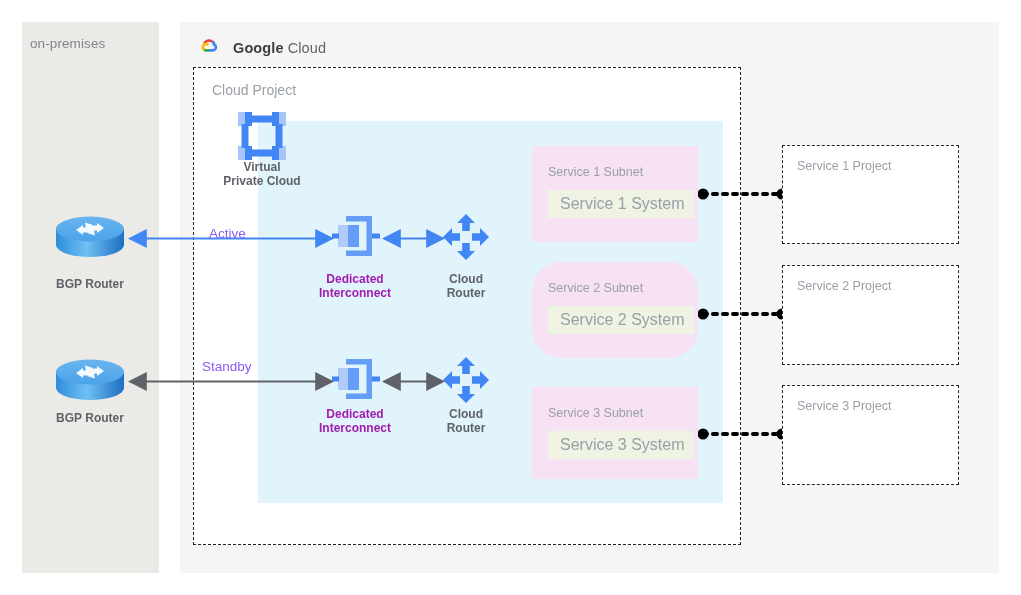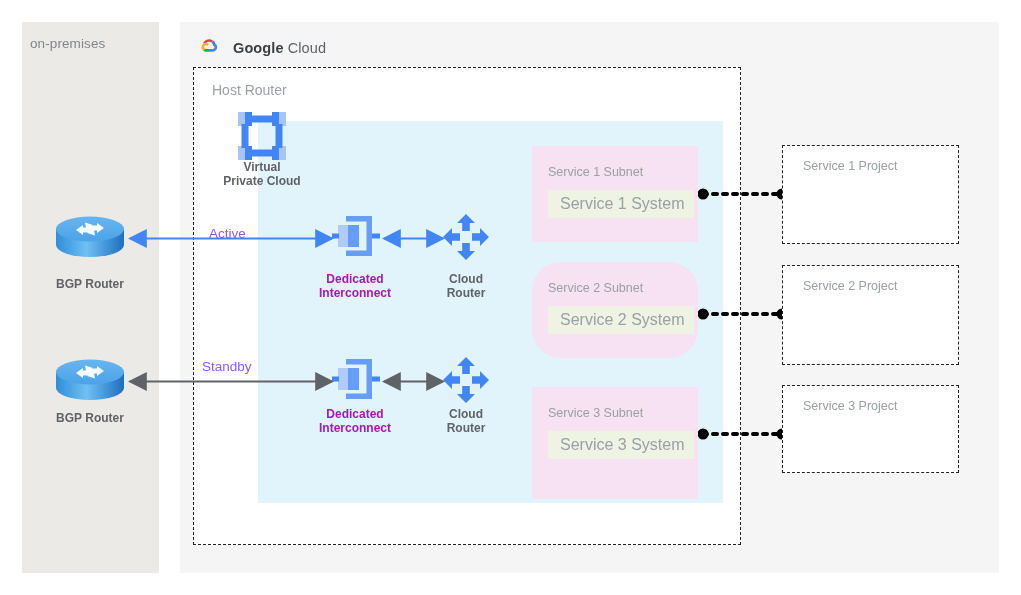--- a/index.html
+++ b/index.html
@@ -60,28 +60,28 @@
   #standby-label{left:202px;top:359px;}
 
   
   .subnet{background:#f6e2f2;}
   .subnet-title{position:absolute;left:16px;top:19px;font-size:12.5px;color:#9aa0a6;}
   .sys-box{position:absolute;left:16px;top:44px;width:146px;height:28px;
       background:#eef3e4;display:flex;align-items:center;}
   .sys-box span{margin-left:12px;font-size:16px;color:#9aa0a6;}
   #subnet1{left:532px;top:146px;width:166px;height:96px;}
   #subnet2{left:532px;top:262px;width:166px;height:96px;border-radius:29px;}
-  #subnet3{left:532px;top:387px;width:166px;height:112px;text-align:right;}
+  #subnet3{left:532px;top:387px;width:166px;height:92px;text-align:right;}
 
   
   .svc-project{border:1.6px dashed #202124;box-sizing:border-box;background:#ffffff;}
-  .svc-project span{position:absolute;left:14px;top:13px;font-size:12.5px;color:#9aa0a6;margin-left:6px;}
+  .svc-project span{position:absolute;left:14px;top:13px;font-size:12.5px;color:#9aa0a6;}
   #proj1{left:782px;top:145px;width:177px;height:99px;}
   #proj2{left:782px;top:265px;width:177px;height:100px;}
-  #proj3{left:782px;top:385px;width:177px;height:88px;}
+  #proj3{left:782px;top:385px;width:177px;height:100px;}
 
   #svg-layer{left:0;top:0;width:1021px;height:595px;pointer-events:none;}
 </style>
 </head>
 <body>
 
 <div class="abs" id="onprem-region"></div>
 <div class="abs" id="onprem-label">on-premises</div>
 
 <div class="abs" id="gcp-region"></div>
@@ -95,21 +95,21 @@
       <path d="M8.6 6.44a4.9 4.9 0 0 0-2.98 8.8l2.2-2.2a1.9 1.9 0 0 1 .78-3.6 1.9 1.9 0 0 1 1.4.6l2.2-2.2A4.87 4.87 0 0 0 8.6 6.44z" fill="#fbbc05"></path>
     </svg>
   </span>
   <span id="gcp-logo-text">
     <span class="b">Google</span>
     <span>Cloud</span>
   </span>
 </div>
 
 <div class="abs" id="host-project-box"></div>
-<div class="abs" id="host-project-label">Host Router</div>
+<div class="abs" id="host-project-label">Cloud Project</div>
 
 <div class="abs" id="vpc-region"></div>
 
 <div class="abs" id="vpc-icon">
   <svg width="52" height="52" viewBox="0 0 52 52">
     <rect x="2" y="2" width="14" height="14" fill="#a6c5fa"></rect>
     <rect x="36" y="2" width="14" height="14" fill="#a6c5fa"></rect>
     <rect x="2" y="36" width="14" height="14" fill="#a6c5fa"></rect>
     <rect x="36" y="36" width="14" height="14" fill="#a6c5fa"></rect>
     <rect x="9" y="2" width="7" height="14" fill="#4285f4"></rect>

